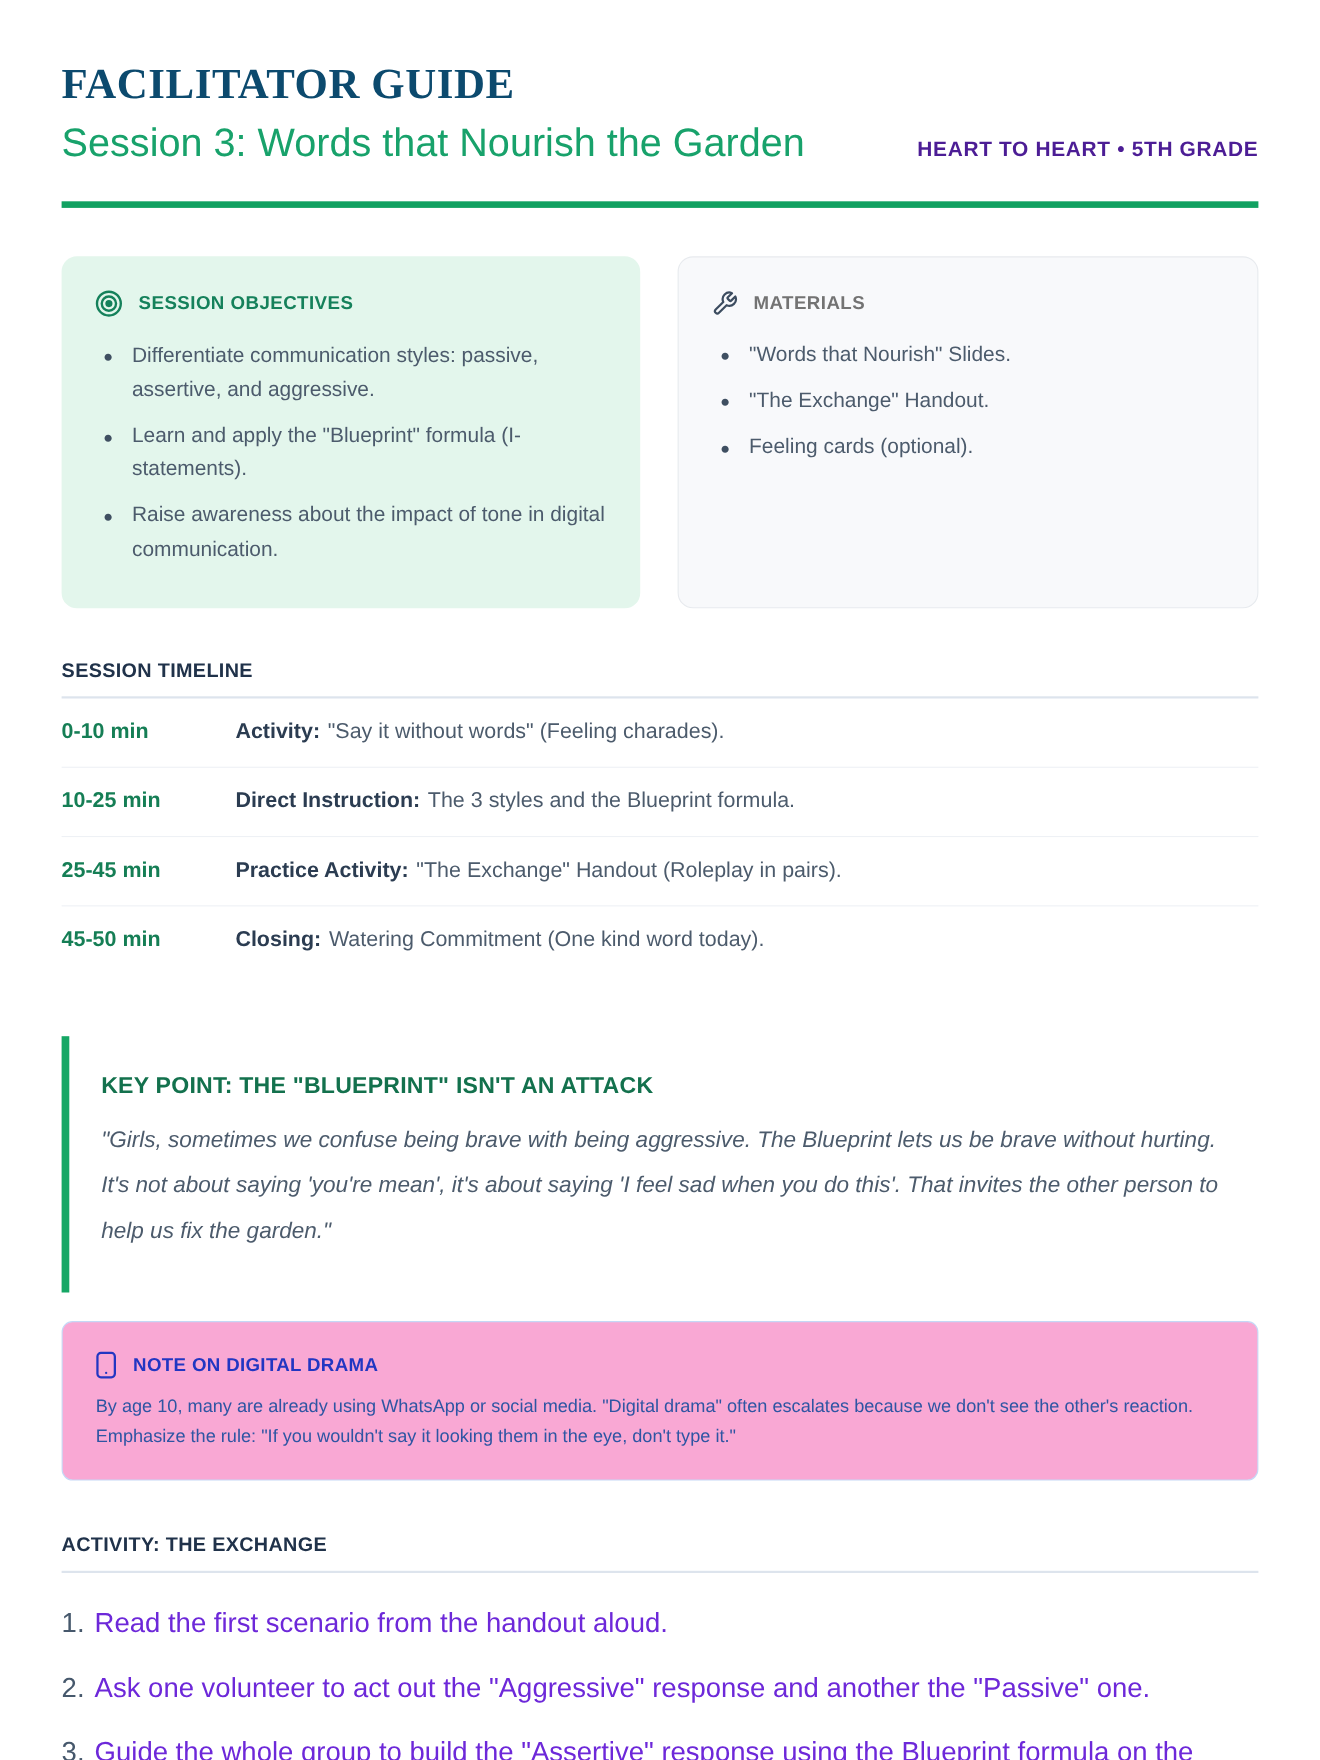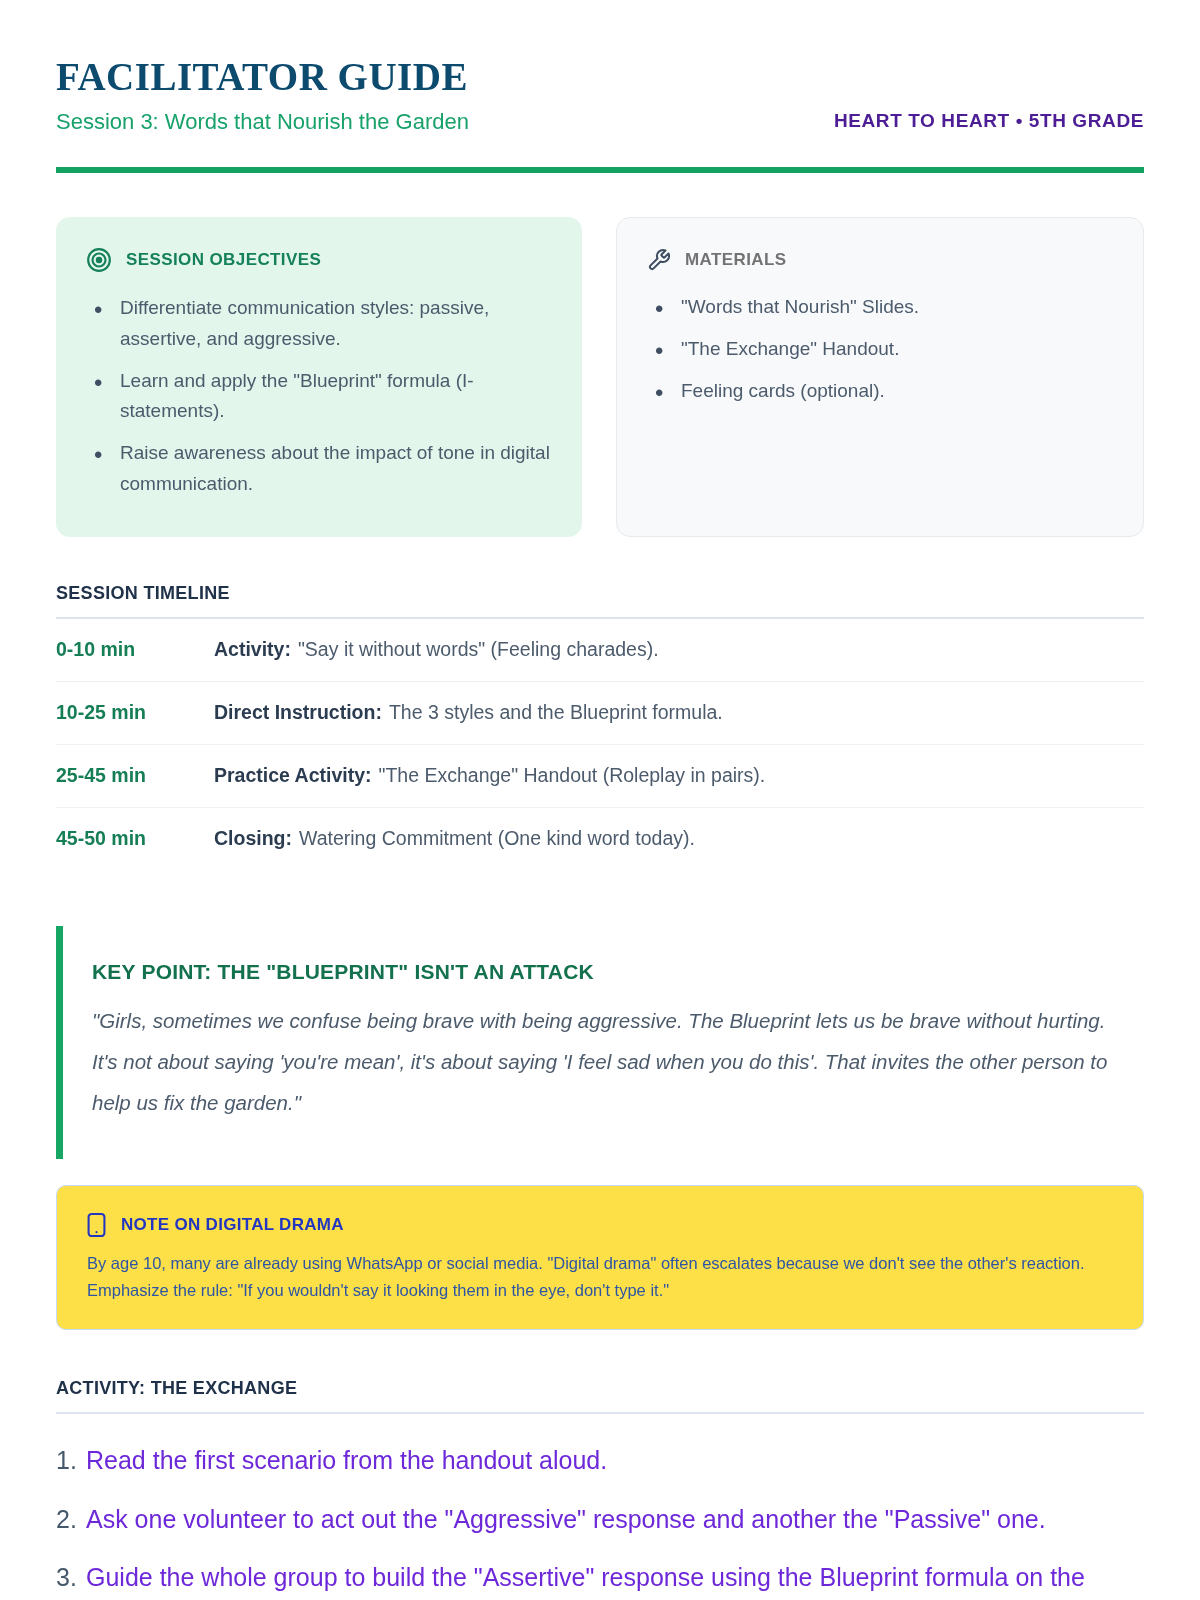--- a/index.html
+++ b/index.html
@@ -21,21 +21,21 @@
     letter-spacing: 0.5px;
     color: #0c4a6e;
   }
   .subhead-row {
     display: flex;
     justify-content: space-between;
     align-items: flex-end;
     margin-top: 10px;
   }
   .doc-subtitle {
-    font-size: 22px;
+    font-size: 36px;
     font-weight: 500;
     color: #18a26b;
   }
   .brand-tag {
     font-size: 19px;
     font-weight: 700;
     letter-spacing: 0.6px;
     color: #4c1d95;
     padding-bottom: 3px;
     white-space: nowrap;
@@ -144,21 +144,21 @@
     font-style: italic;
     font-size: 20.5px;
     line-height: 2.0;
     color: #4c5b6c;
     max-width: 1040px;
   }
 
   
   .note-box {
     margin-top: 26px;
-    background: #fde047;
+    background: #f9a8d4;
     border: 1px solid #c5d8f6;
     border-radius: 10px;
     padding: 26px 30px 24px 30px;
   }
   .note-head {
     display: flex;
     align-items: center;
     gap: 15px;
     font-size: 17px;
     font-weight: 700;

